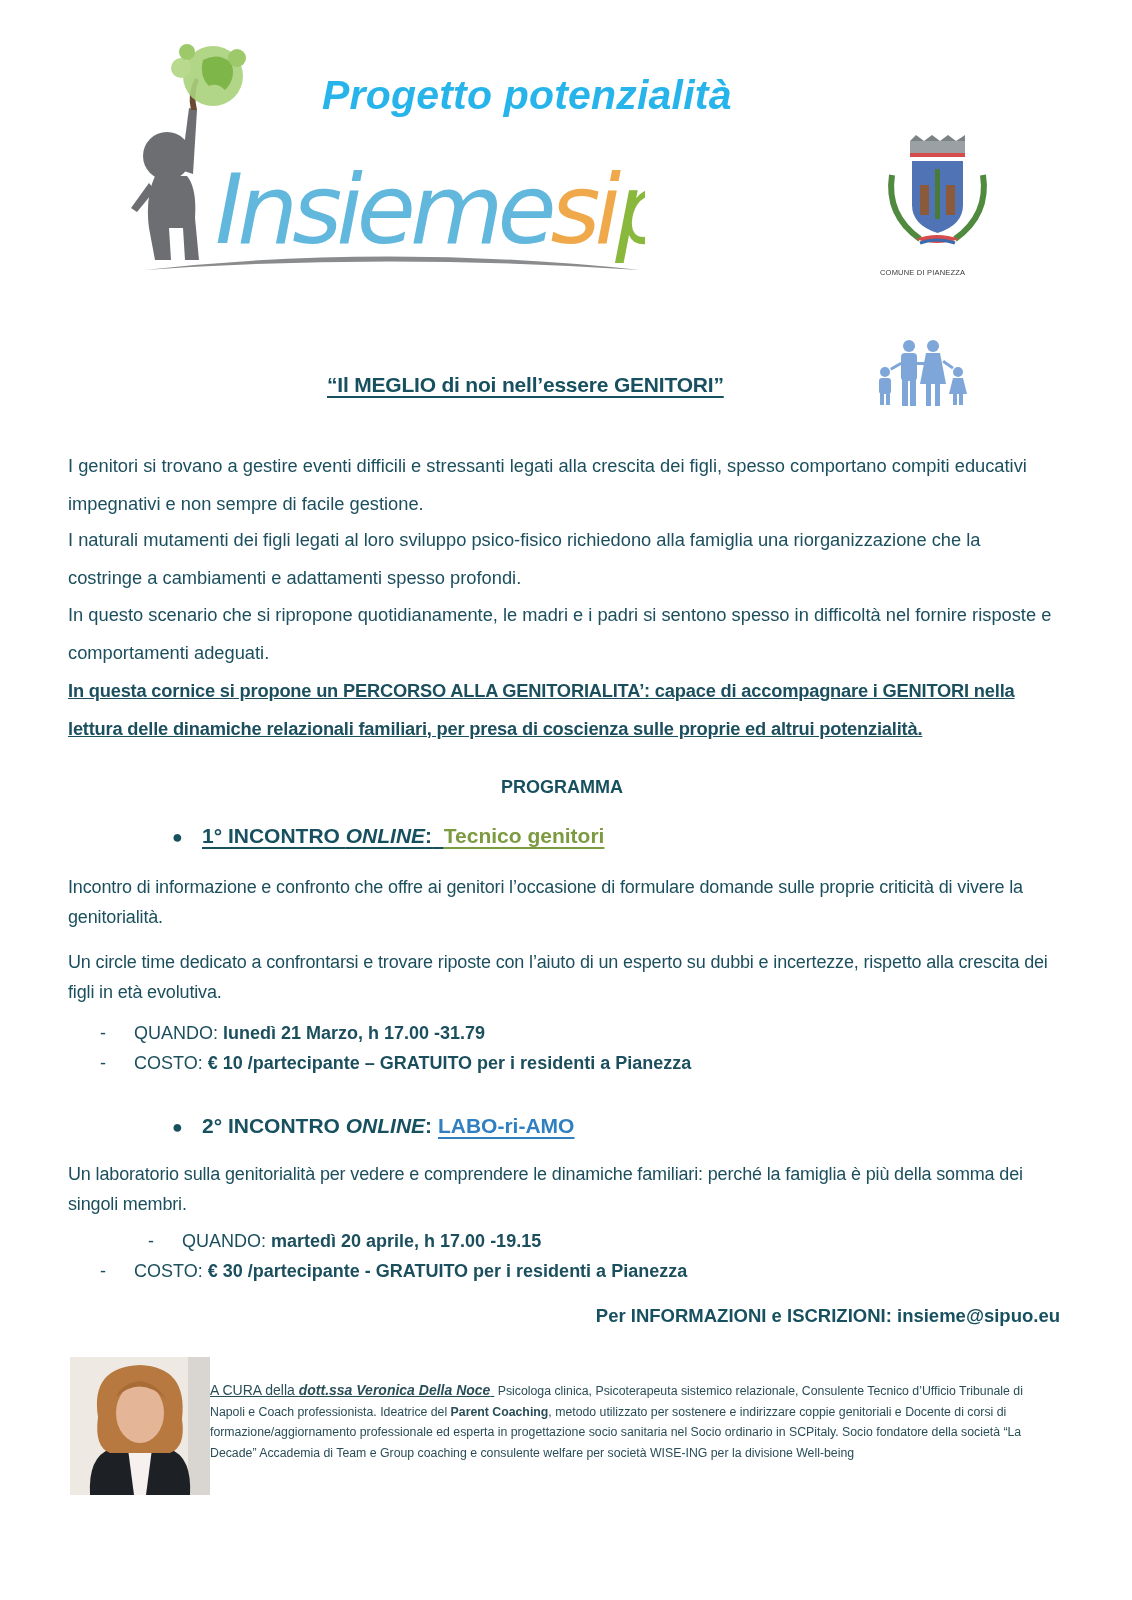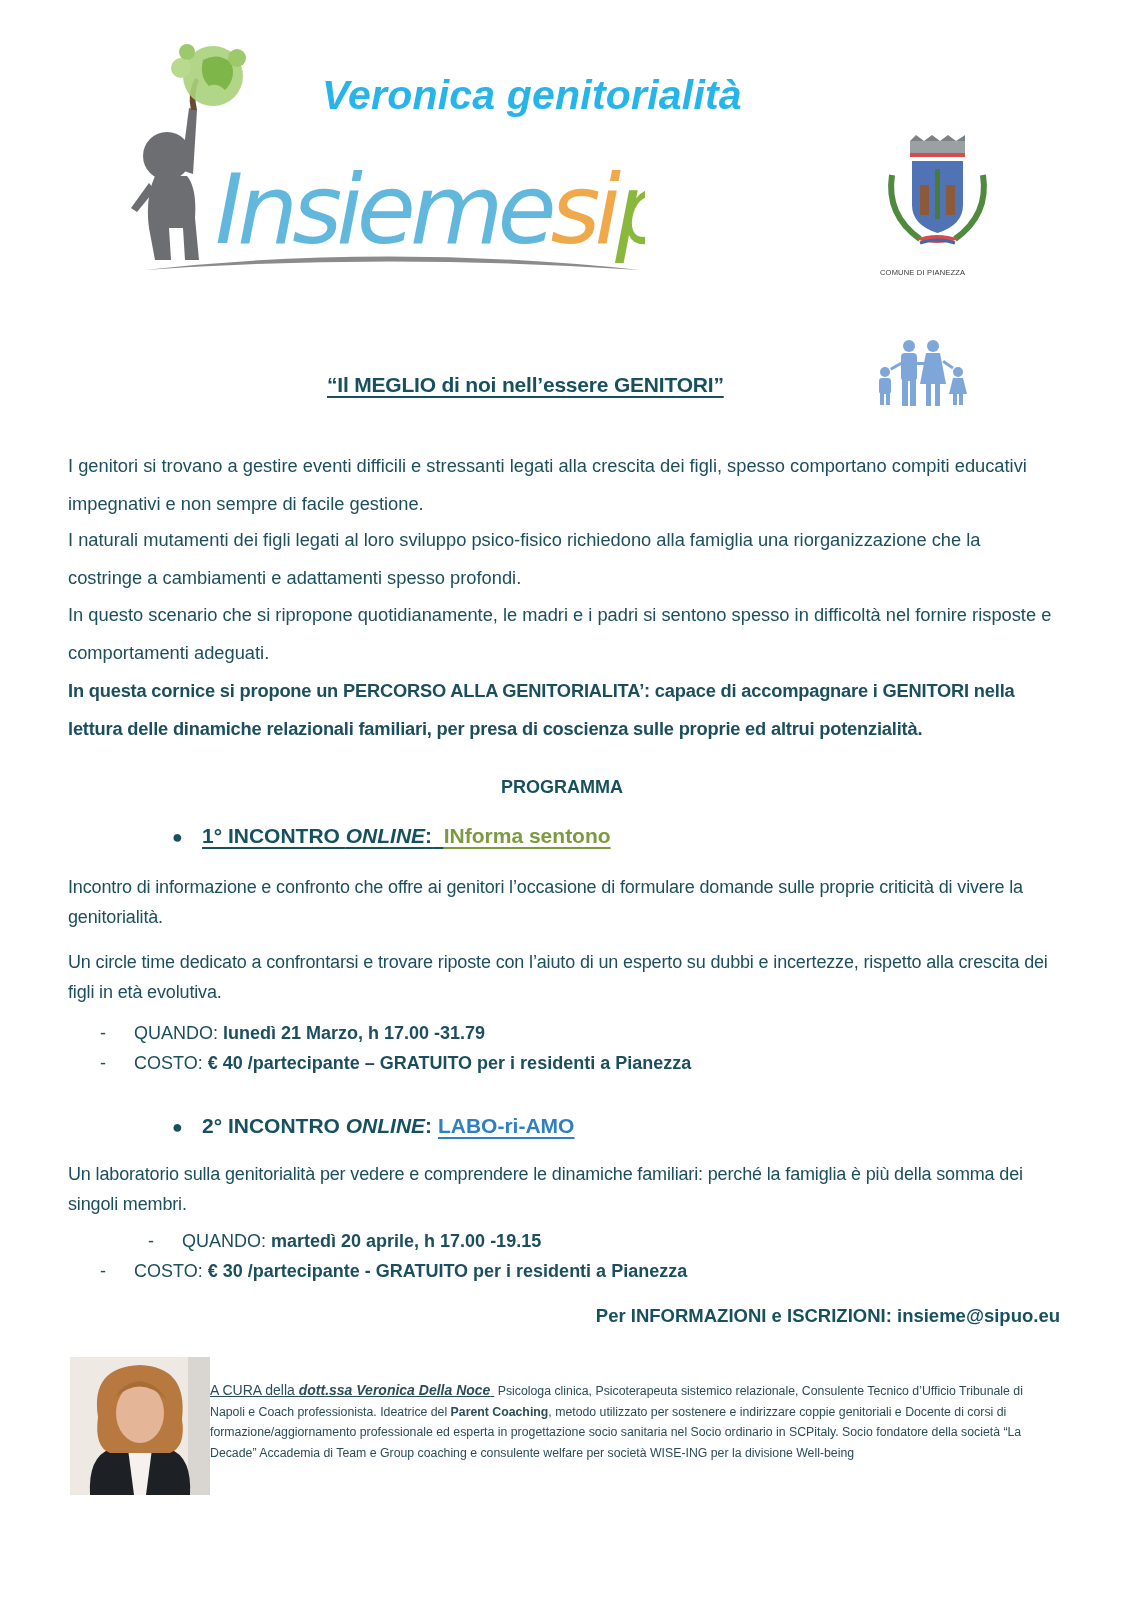--- a/index.html
+++ b/index.html
@@ -18,21 +18,21 @@
 
   
   #doc-title { left:327px; top:373px; font-size:21px; font-weight:bold; color:#17505f;
                text-decoration:underline; text-underline-offset:4px; white-space:nowrap; letter-spacing:-0.2px; }
   #family-icon { left:872px; top:338px; width:100px; height:68px; }
 
   .para { left:68px; width:990px; font-size:18.3px; line-height:38px; color:#1c4f5e; }
   #p1 { top:447px; }
   #p2 { top:521px; }
   #p3 { top:596px; }
-  #p4 { top:672px; font-weight:bold; letter-spacing:-0.2px; }
+  #p4 { top:672px; font-weight:bold; letter-spacing:-0.2px;text-decoration:underline; }
   #programma { left:0; width:1110px; top:777px; text-align:center; font-weight:bold; font-size:18px; color:#17505f;padding-left:7px; }
 
   .meeting-head { left:172px; font-size:21px; font-weight:bold; color:#17505f; white-space:nowrap; }
   .meeting-head .bullet { display:inline-block; width:30px; font-size:18px; }
   .meeting-head .u { text-decoration:underline; text-underline-offset:4px; }
   .meeting-head .online { font-style:italic; }
   #m1-head { top:824px; }
   #m1-head .topic { color:#7c9a3f; text-decoration:underline; text-underline-offset:4px; }
   #m2-head { top:1114px; }
   #m2-head .topic { color:#2f7fc1; text-decoration:underline; text-underline-offset:4px; }
@@ -53,21 +53,21 @@
 
   
   #photo { left:70px; top:1357px; width:140px; height:138px; overflow:hidden; background:#f3efea; }
   #bio { left:210px; top:1380px; width:830px; font-size:12.3px; line-height:20.5px; color:#2a4e58; }
   #bio .lead { font-size:14px; text-decoration:underline; }
   #bio .name { font-weight:bold; font-style:italic; }
 </style>
 </head>
 <body>
 
-<div id="project-title" class="abs">Veronica genitorialità</div>
+<div id="project-title" class="abs">Progetto potenzialità</div>
 
 <svg id="logo" class="abs" viewBox="0 0 520 240">
 
   <g fill="#6d6e71">
     <circle cx="42" cy="118" r="24"></circle>
     <path d="M30 138 Q20 160 24 190 L30 222 L46 222 L44 190 L58 190 L60 222 L74 222 L70 180 Q72 150 62 138 Z"></path>
     <path d="M56 132 L64 70 L72 72 L68 136 Z"></path>
     <path d="M24 145 L6 170 L12 174 L30 152 Z"></path>
   </g>
 
@@ -126,29 +126,29 @@
 </svg>
 
 <div id="p1" class="abs para">I genitori si trovano a gestire eventi difficili e stressanti legati alla crescita dei figli, spesso comportano compiti educativi impegnativi e non sempre di facile gestione.</div>
 <div id="p2" class="abs para">I naturali mutamenti dei figli legati al loro sviluppo psico-fisico richiedono alla famiglia una riorganizzazione che la costringe a cambiamenti e adattamenti spesso profondi.</div>
 <div id="p3" class="abs para">In questo scenario che si ripropone quotidianamente, le madri e i padri si sentono spesso in difficoltà nel fornire risposte e comportamenti adeguati.</div>
 <div id="p4" class="abs para cond">In questa cornice si propone un PERCORSO ALLA GENITORIALITA’: capace di accompagnare i GENITORI nella lettura delle dinamiche relazionali familiari, per presa di coscienza sulle proprie ed altrui potenzialità.</div>
 
 <div id="programma" class="abs cond">PROGRAMMA</div>
 
 <div id="m1-head" class="abs meeting-head cond">
-  <span class="bullet">●</span><span class="u"><span>1° INCONTRO </span><span class="online">ONLINE</span><span>:</span>&nbsp; </span><span class="topic">INforma sentono</span>
+  <span class="bullet">●</span><span class="u"><span>1° INCONTRO </span><span class="online">ONLINE</span><span>:</span>&nbsp; </span><span class="topic">Tecnico genitori</span>
 </div>
 <div id="m1-d1" class="abs desc cond">Incontro di informazione e confronto che offre ai genitori l’occasione di formulare domande sulle proprie criticità di vivere la genitorialità.</div>
 <div id="m1-d2" class="abs desc cond">Un circle time dedicato a confrontarsi e trovare riposte con l’aiuto di un esperto su dubbi e incertezze, rispetto alla crescita dei figli in età evolutiva.</div>
 <div id="m1-when" class="abs detail cond">
   <span class="dash">-</span><span>QUANDO: </span><b>lunedì 21 Marzo, h 17.00 -31.79</b>
 </div>
 <div id="m1-cost" class="abs detail cond">
-  <span class="dash">-</span><span>COSTO: </span><b>€ 40 /partecipante – GRATUITO per i residenti a Pianezza</b>
+  <span class="dash">-</span><span>COSTO: </span><b>€ 10 /partecipante – GRATUITO per i residenti a Pianezza</b>
 </div>
 
 <div id="m2-head" class="abs meeting-head cond">
   <span class="bullet">●</span><span>2° INCONTRO </span><span class="online">ONLINE</span><span>:</span>&nbsp;<span class="topic">LABO-ri-AMO</span>
 </div>
 <div id="m2-d1" class="abs desc cond">Un laboratorio sulla genitorialità per vedere e comprendere le dinamiche familiari: perché la famiglia è più della somma dei singoli membri.</div>
 <div id="m2-when" class="abs detail cond">
   <span class="dash">-</span><span>QUANDO: </span><b>martedì 20 aprile, h 17.00 -19.15</b>
 </div>
 <div id="m2-cost" class="abs detail cond">

